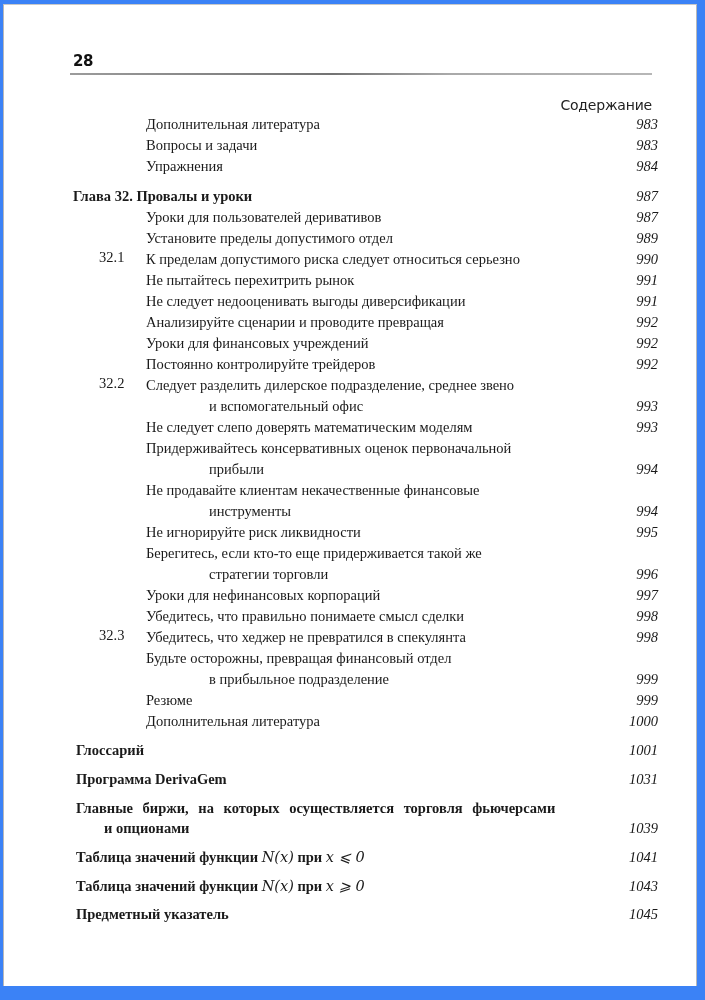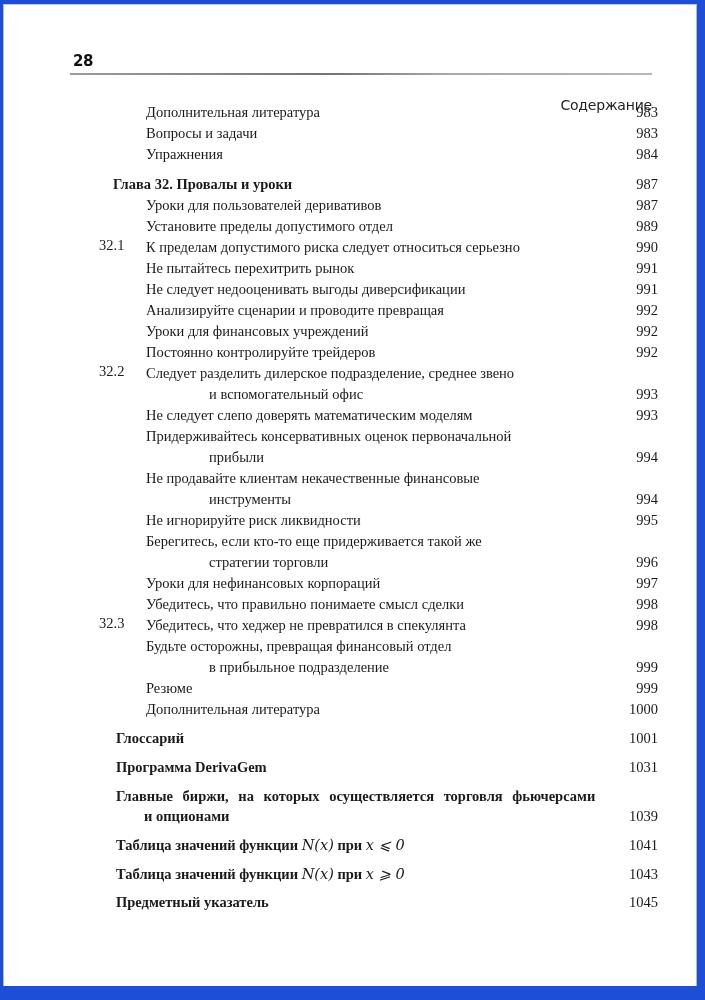--- a/index.html
+++ b/index.html
@@ -7,21 +7,21 @@
       padding: 0;
       width: 705px;
       height: 1000px;
       background: #f7f7f7;
       overflow: hidden;
     }
     .viewer {
       position: relative;
       width: 705px;
       height: 1000px;
-      background: #1d4ed8;
+      background: #3b82f6;
     }
     .page {
       position: absolute;
       left: 3px;
       top: 4px;
       width: 694px;
       height: 982px;
       background: #ffffff;
       border-left: 1px solid #b8b8b8;
       border-right: 1px solid #b8b8b8;
@@ -60,21 +60,21 @@
       left: 0;
       right: 0;
       top: 21px;
       height: 2px;
       background: linear-gradient(90deg, #8a8a8a 0%, #6a6a6a 30%, #5a5a5a 45%, #9a9a9a 65%, #aaaaaa 100%);
       opacity: 0.85;
     }
     .toc {
       position: absolute;
       left: 0;
-      top: 0;
+      top: 12px;
       width: 100%;
       height: 100%;
       font-family: "Liberation Serif", serif;
       color: #1a1a1a;
     }
     .toc-row {
       position: absolute;
       left: 0;
       right: 0;
       font-size: 14.5px;
@@ -92,22 +92,23 @@
     }
     .toc-text2 {
       position: absolute;
       left: 205px;
       white-space: nowrap;
     }
     .toc-page {
       position: absolute;
       right: 38px;
       text-align: center;
-    }
-    .bold { font-weight: bold; margin-left: 40px; }
+      font-style: italic;
+    }
+    .bold { font-weight: bold; }
     .chapter .toc-text { left: 69px; }
     .backmatter .toc-text { left: 72px; }
     .backmatter .toc-text2 { left: 100px; }
     .math { font-style: italic; font-family: "DejaVu Serif", serif; font-weight: normal; }
     .justify { word-spacing: 6px; }
   </style>
 </head>
 <body>
 
 <div class="viewer">

